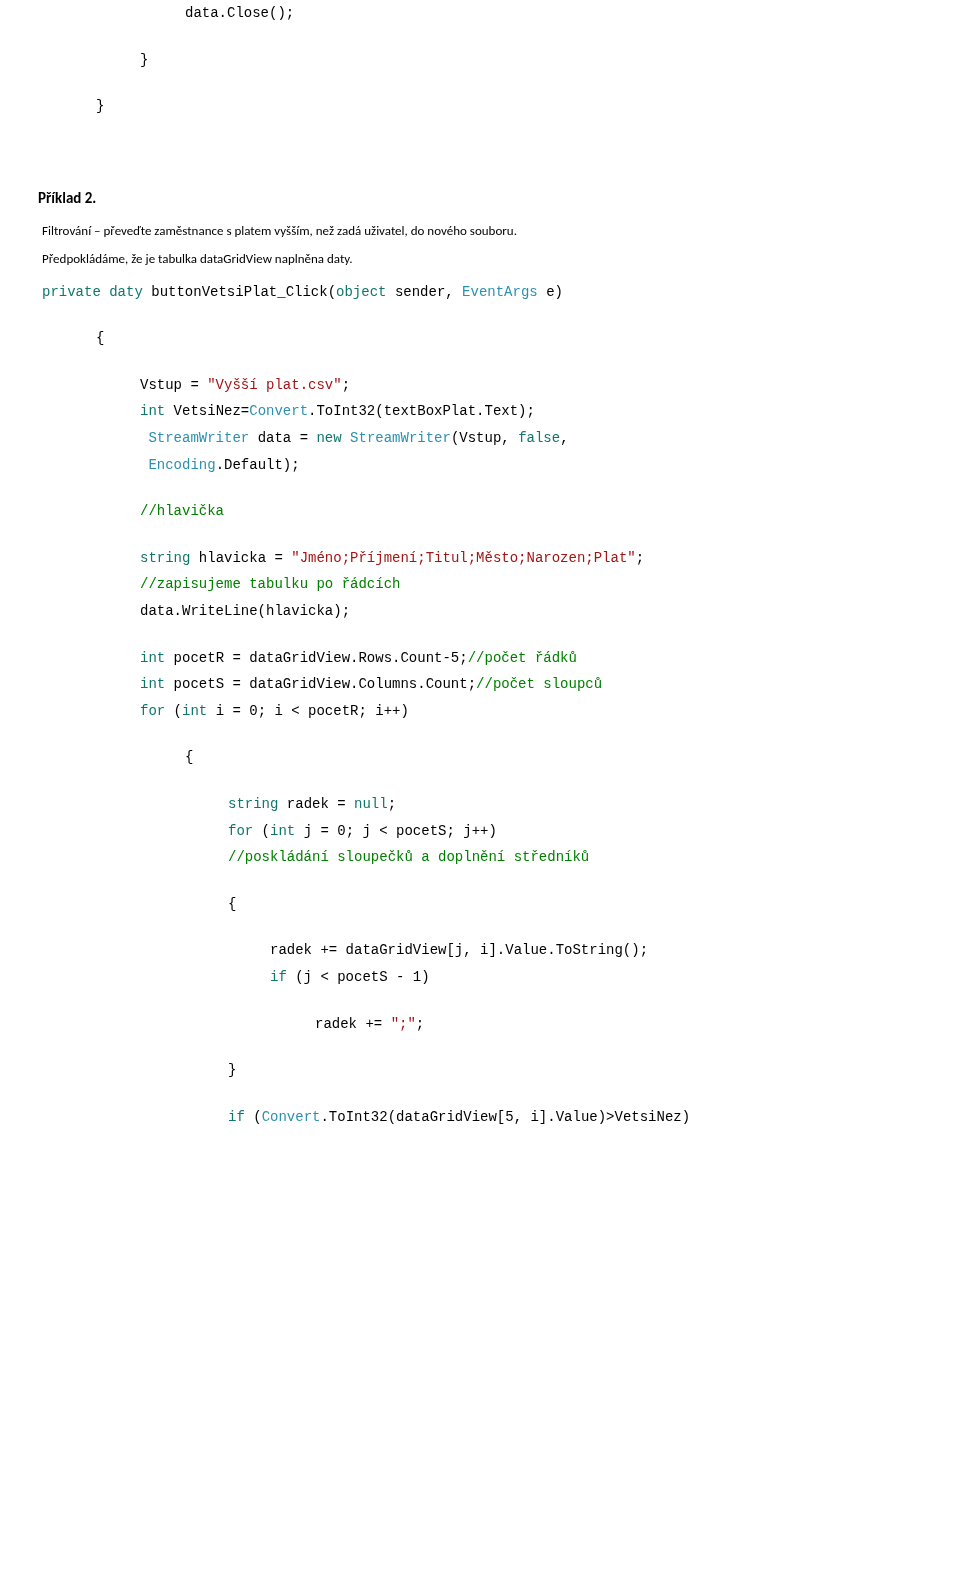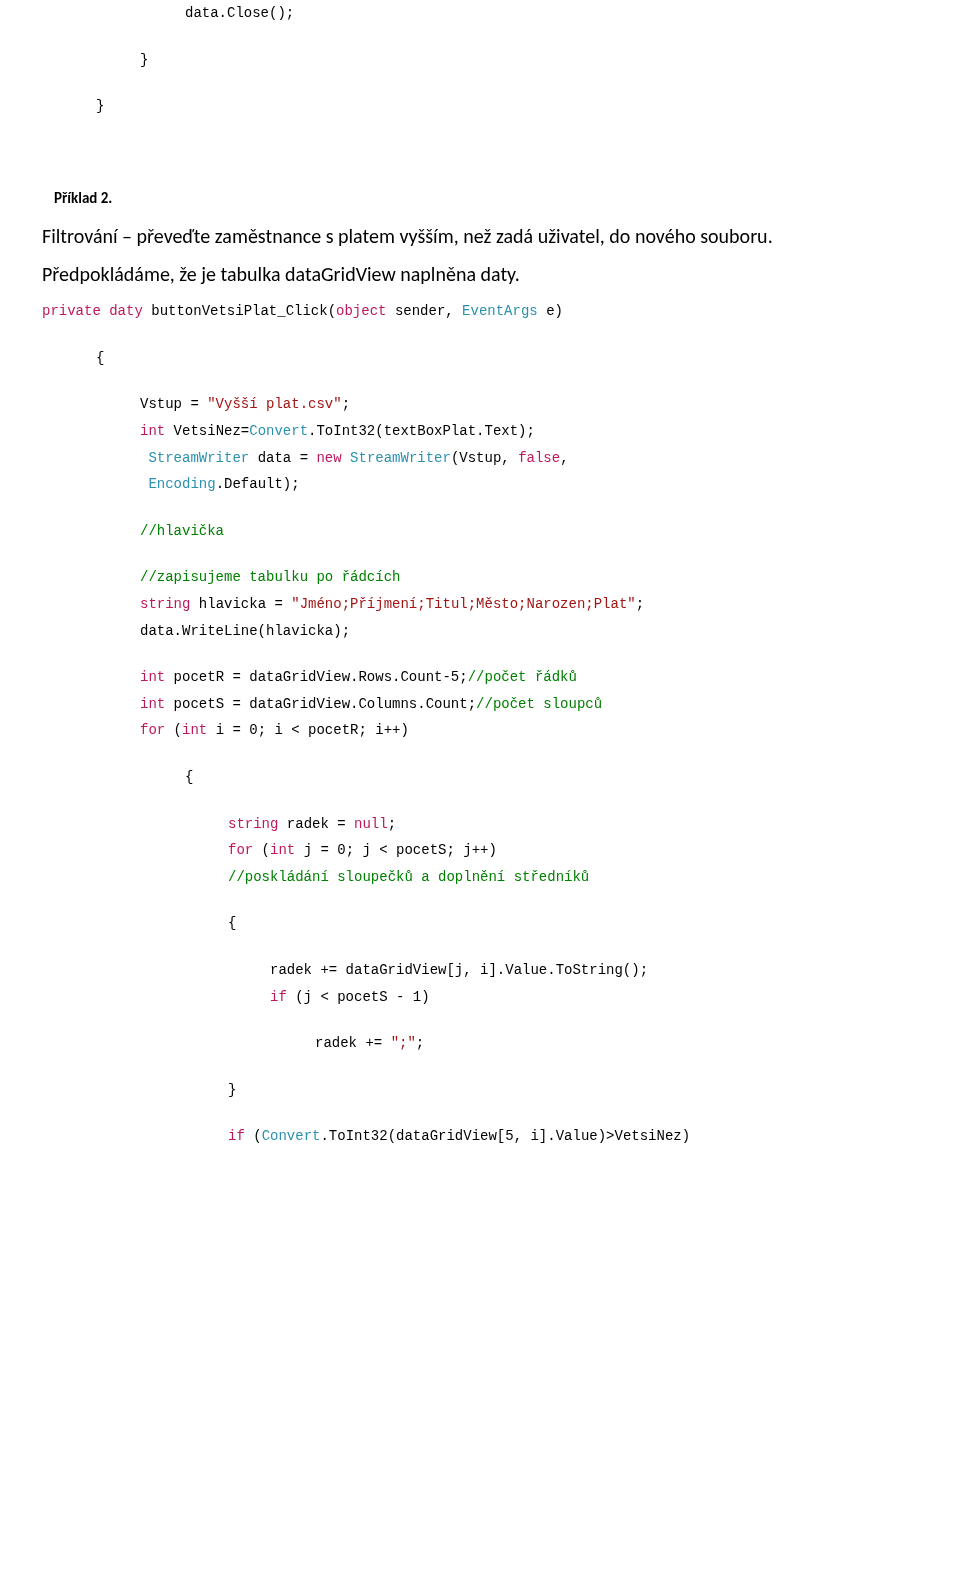--- a/index.html
+++ b/index.html
@@ -24,34 +24,34 @@
     .indent-2 { padding-left: 140px; }
     .indent-3 { padding-left: 185px; }
     .indent-4 { padding-left: 228px; }
     .indent-5 { padding-left: 270px; }
     .indent-6 { padding-left: 315px; }
     .heading {
       font-family: Calibri, Arial, sans-serif;
       font-size: 15px;
       font-weight: bold;
       color: #000;
-      padding-left: 54px;
+      padding-left: 38px;
       margin-top: 28px;
       margin-bottom: 8px;
     }
     .body-text {
       font-family: Calibri, Arial, sans-serif;
-      font-size: 20px;
+      font-size: 13px;
       color: #000;
       padding-left: 42px;
       margin-top: 10px;
       margin-bottom: 10px;
       line-height: 1.4;
     }
-    .kw { color: #be185d; }
+    .kw { color: #0f766e; }
     .type { color: #2b91af; }
     .str { color: #a31515; }
     .comment { color: #008000; font-family: Liberation Mono, monospace; }
     .blank { height: 20px; }
     .blank-lg { height: 36px; }
   </style>
 </head>
 <body>
 
 <div class="page">
@@ -78,23 +78,23 @@
 
   <div class="code-block indent-2"><span class="kw">int</span><span> VetsiNez=</span><span class="type">Convert</span><span>.ToInt32(textBoxPlat.Text);</span></div>
 
   <div class="code-block indent-2"> <span class="type">StreamWriter</span><span> data = </span><span class="kw">new</span><span> </span><span class="type">StreamWriter</span><span>(Vstup, </span><span class="kw">false</span><span>,</span></div>
   <div class="code-block indent-2"> <span class="type">Encoding</span><span>.Default);</span></div>
 
   <div class="blank"></div>
   <div class="code-block indent-2"><span class="comment">//hlavička</span></div>
   <div class="blank"></div>
 
+  <div class="code-block indent-2"><span class="kw">string</span><span> hlavicka = </span><span class="str">"Jméno;Příjmení;Titul;Město;Narozen;Plat"</span><span>;</span></div>
+
   <div class="code-block indent-2"><span class="comment">//zapisujeme tabulku po řádcích</span></div>
-
-  <div class="code-block indent-2"><span class="kw">string</span><span> hlavicka = </span><span class="str">"Jméno;Příjmení;Titul;Město;Narozen;Plat"</span><span>;</span></div>
 
   <div class="code-block indent-2">data.WriteLine(hlavicka);</div>
 
   <div class="blank"></div>
   <div class="code-block indent-2"><span class="kw">int</span><span> pocetR = dataGridView.Rows.Count-5;</span><span class="comment">//počet řádků</span></div>
 
   <div class="code-block indent-2"><span class="kw">int</span><span> pocetS = dataGridView.Columns.Count;</span><span class="comment">//počet sloupců</span></div>
 
   <div class="code-block indent-2"><span class="kw">for</span><span> (</span><span class="kw">int</span><span> i = 0; i &lt; pocetR; i++)</span></div>
 

